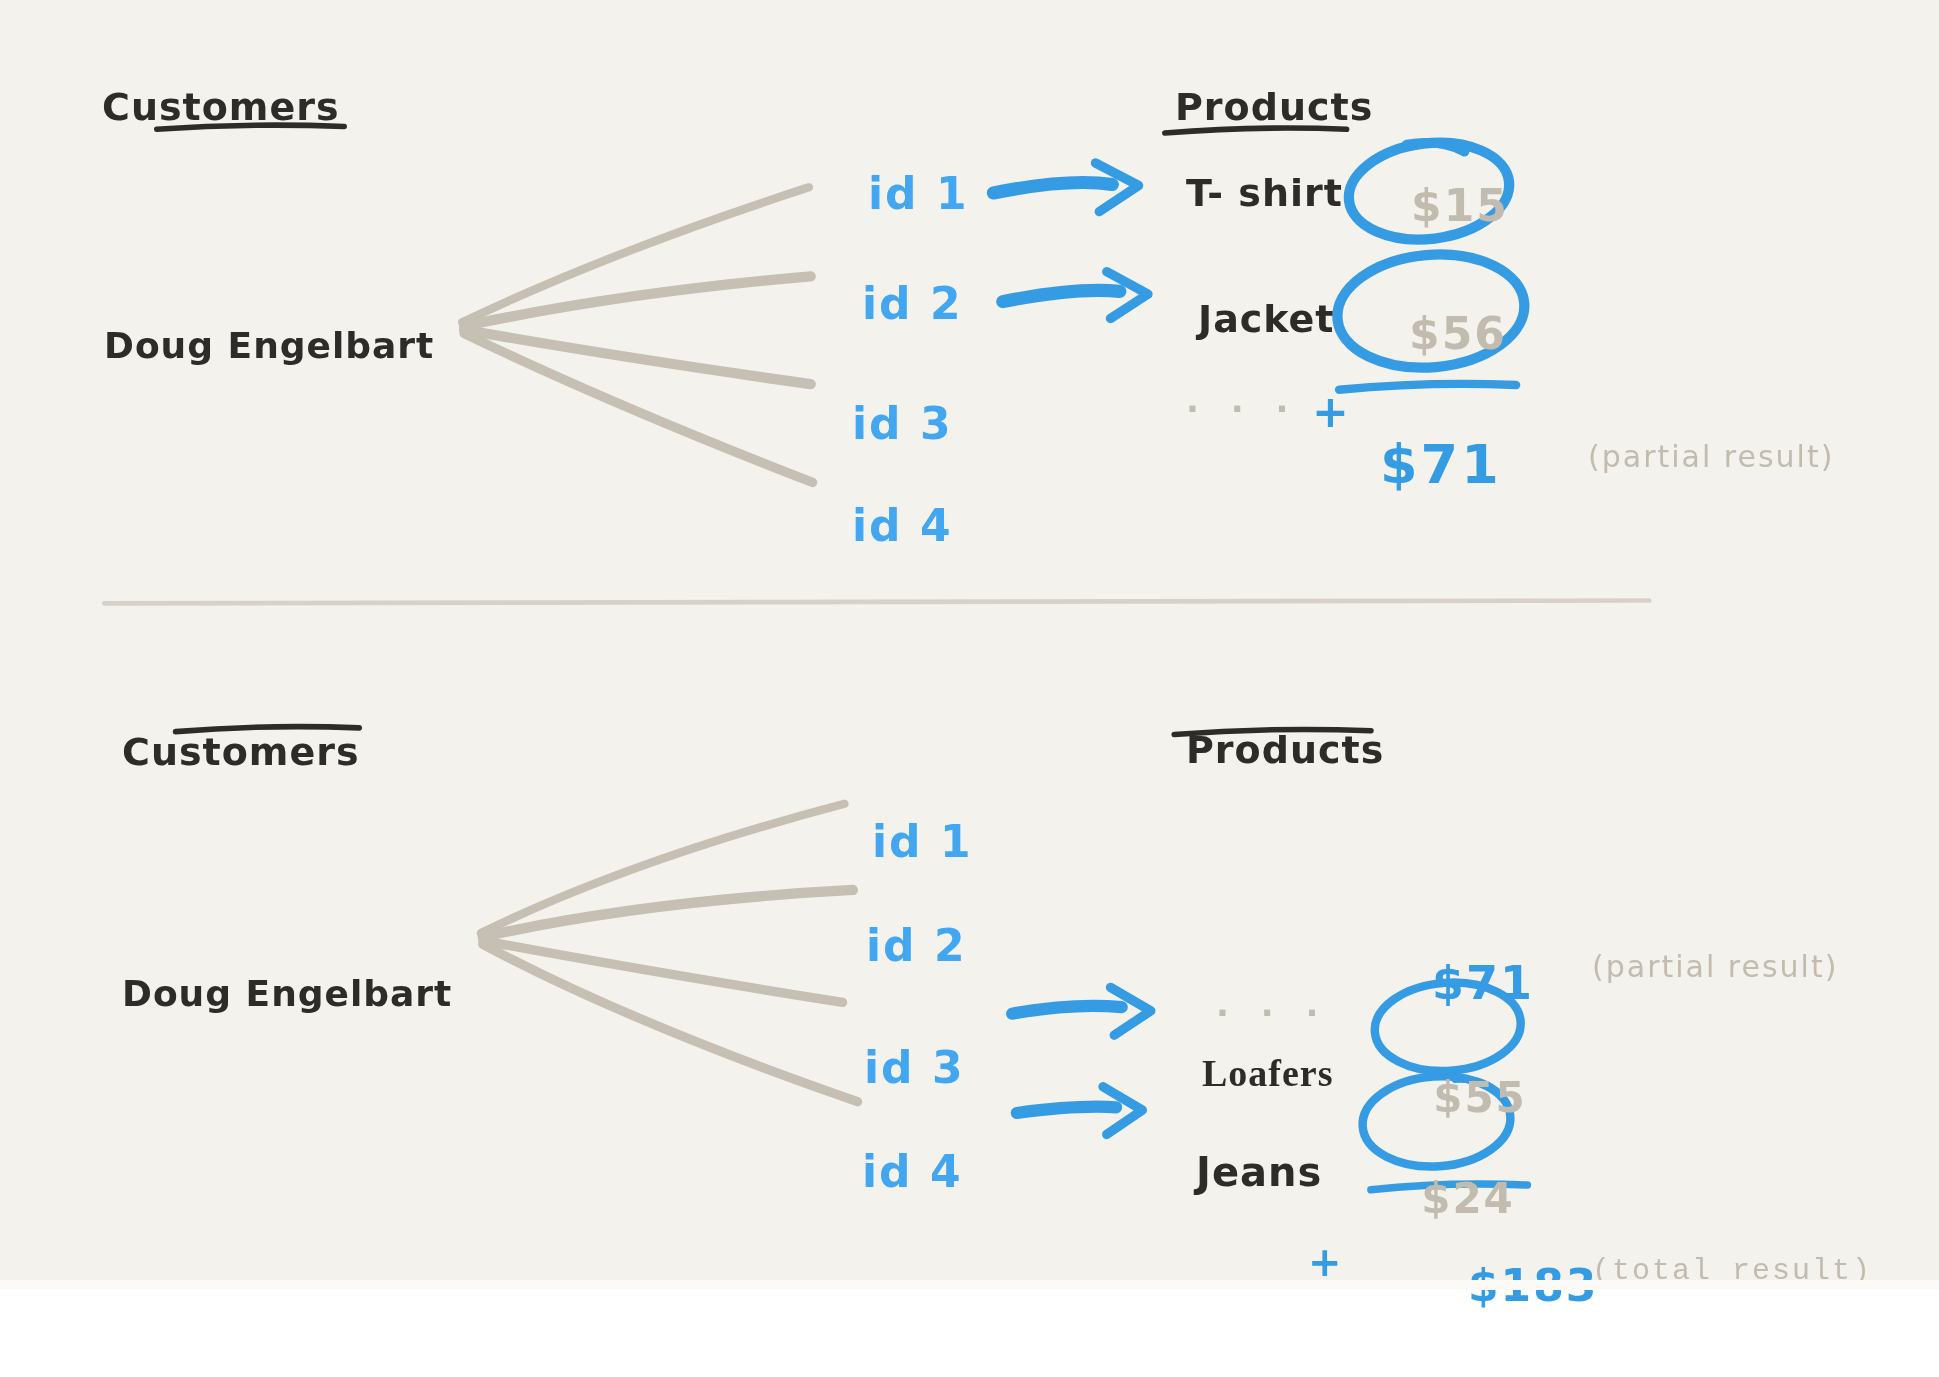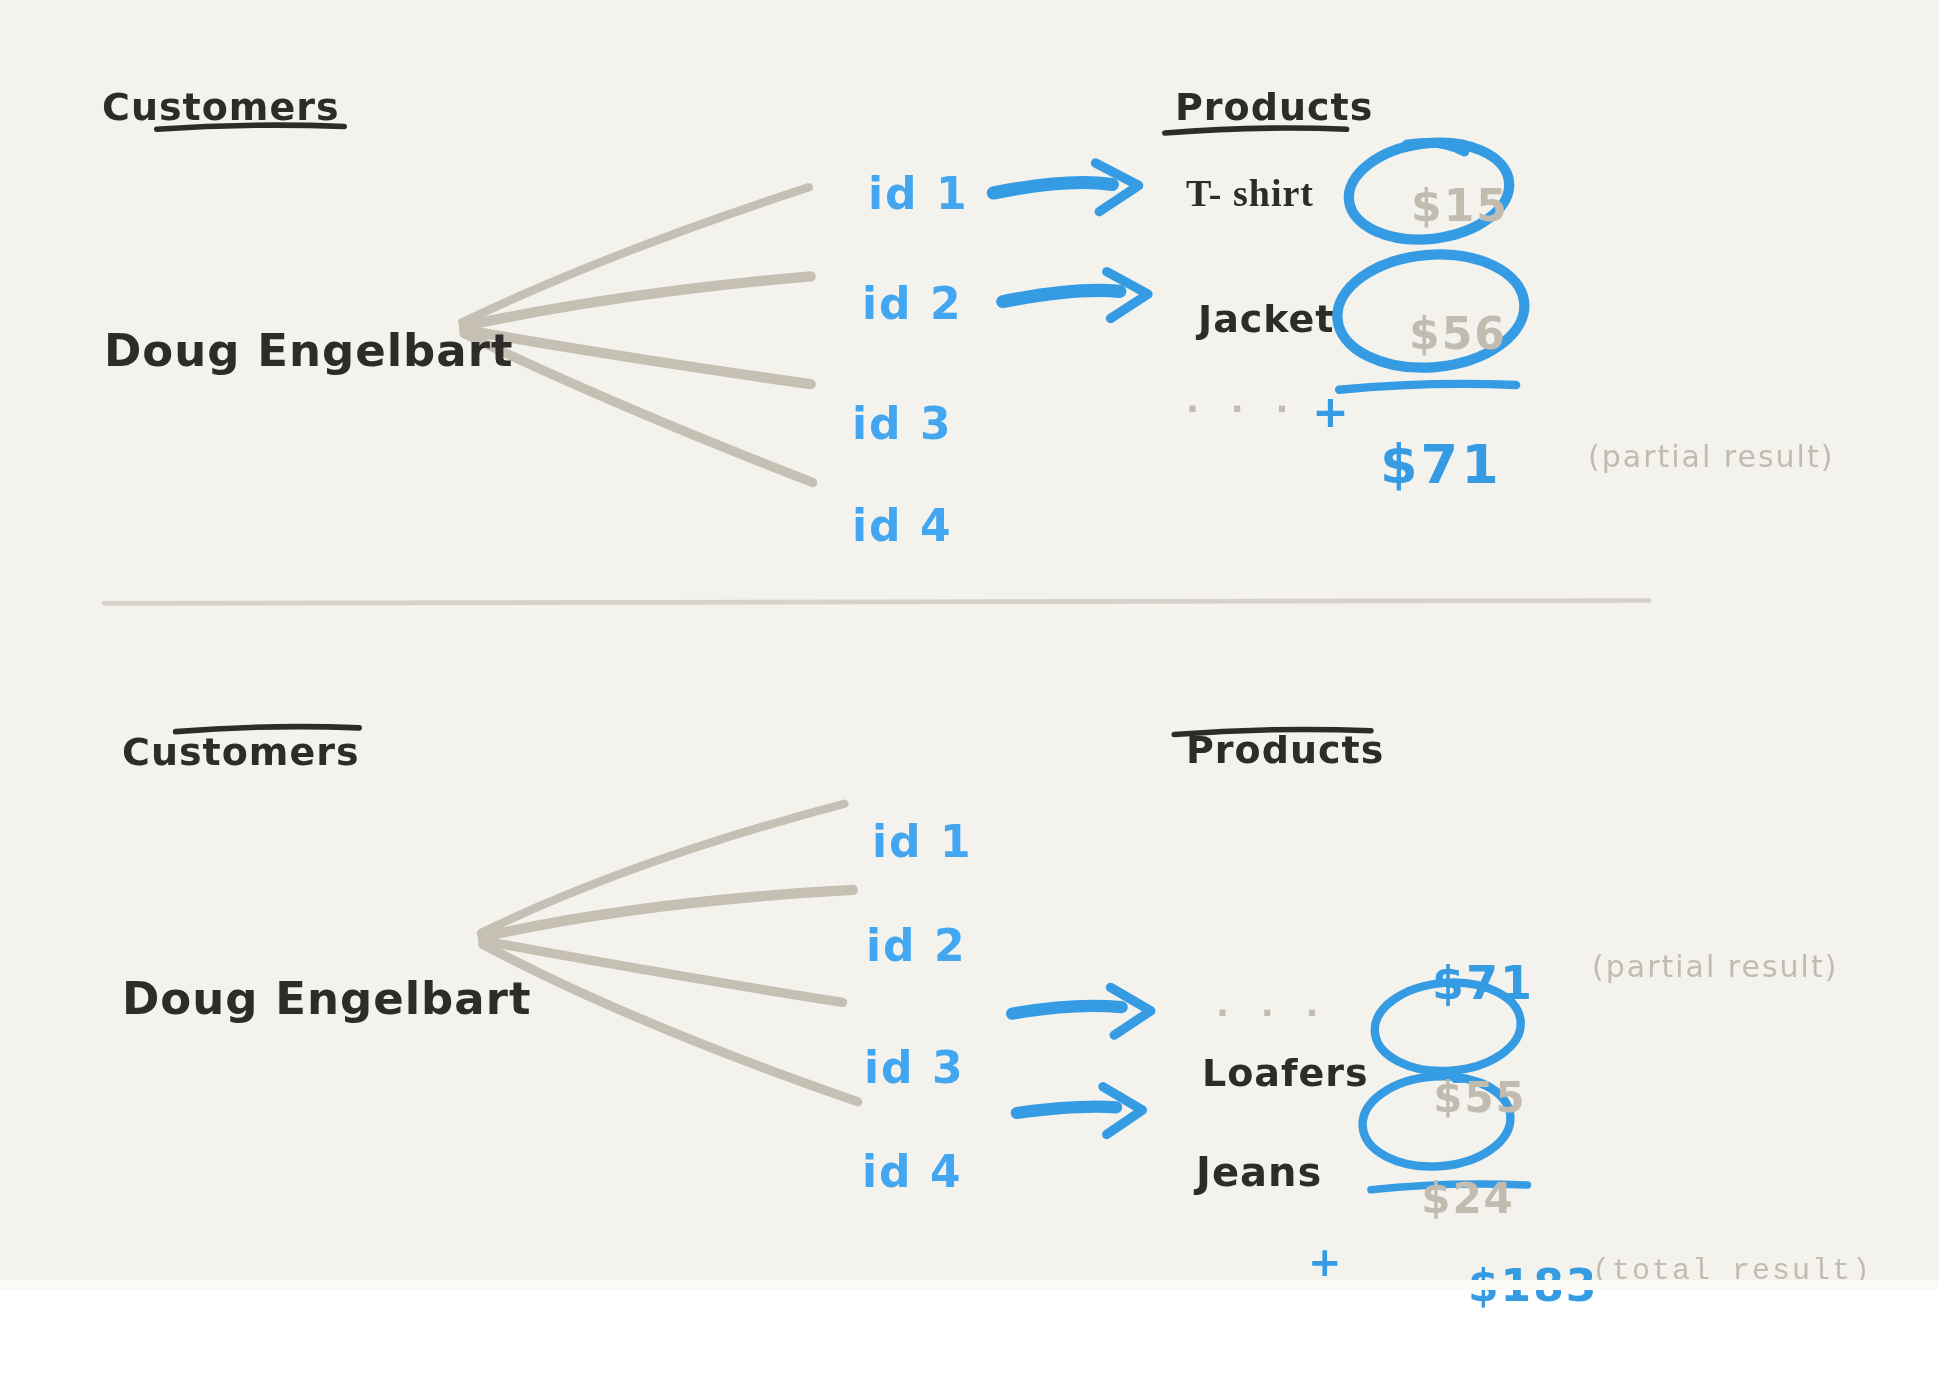--- a/index.html
+++ b/index.html
@@ -11,21 +11,21 @@
     position:relative;width:1939px;height:1290px;
     background:var(--background,#f4f2ed);
   }
   .strokes{position:absolute;left:0;top:0;width:100%;height:100%;pointer-events:none;}
   .txt{position:absolute;white-space:nowrap;line-height:1;}
   .ink{color:var(--ink,#2e2c29);font-weight:700;letter-spacing:1px;}
   .blue{color:var(--blue_text,#45a8f0);font-weight:700;}
   .bluedark{color:var(--blue,#3b9fe6);font-weight:700;}
   .gray{color:var(--gray_text,#c2bcb0);font-weight:700;}
   .heading{font-size:38px;}
-  .name{font-size:45px;}
+  .name{font-size:36px;}
   .idlbl{font-size:44px;letter-spacing:2px;}
   .product{font-size:38px;}
   .price{font-size:44px;transform:translate(-50%,-50%);letter-spacing:2px;}
   .sum-big{font-size:54px;letter-spacing:3px;}
   .sum-med{font-size:46px;letter-spacing:2px;}
   .annot{font-size:30px;font-weight:400;letter-spacing:2px;}
   .plus{font-size:44px;font-weight:700;}
   .dots{font-size:34px;letter-spacing:10px;font-weight:700;}
   .bottom-strip{position:absolute;left:0;bottom:0;width:100%;height:10px;background:var(--edge,#fbfaf7);}
 </style>
@@ -84,21 +84,21 @@
 
   <div class="txt ink heading" style="left:102px;top:88px;">Customers</div>
   <div class="txt ink heading" style="left:1175px;top:88px;">Products</div>
   <div class="txt ink name" style="left:104px;top:328px;">Doug Engelbart</div>
 
   <div class="txt blue idlbl" style="left:868px;top:172px;">id 1</div>
   <div class="txt blue idlbl" style="left:862px;top:282px;">id 2</div>
   <div class="txt blue idlbl" style="left:852px;top:402px;">id 3</div>
   <div class="txt blue idlbl" style="left:852px;top:504px;">id 4</div>
 
-  <div class="txt ink product" style="left:1186px;top:174px;font-family:Liberation Serif, serif;">T- shirt</div>
+  <div class="txt ink product" style="left:1186px;top:174px;">T- shirt</div>
   <div class="txt gray price" style="left:1460px;top:206px;">$15</div>
   <div class="txt ink product" style="left:1178px;top:300px;margin-left:20px;">Jacket</div>
   <div class="txt gray price" style="left:1458px;top:334px;">$56</div>
 
   <div class="txt gray dots" style="left:1186px;top:392px;">· · ·</div>
   <div class="txt bluedark plus" style="left:1312px;top:390px;">+</div>
   <div class="txt bluedark sum-big" style="left:1380px;top:438px;">$71</div>
   <div class="txt gray annot" style="left:1588px;top:442px;">(partial result)</div>
 
   <div class="txt ink heading" style="left:122px;top:733px;">Customers</div>
@@ -107,21 +107,21 @@
 
   <div class="txt blue idlbl" style="left:872px;top:820px;">id 1</div>
   <div class="txt blue idlbl" style="left:866px;top:924px;">id 2</div>
   <div class="txt blue idlbl" style="left:864px;top:1046px;">id 3</div>
   <div class="txt blue idlbl" style="left:862px;top:1150px;">id 4</div>
 
   <div class="txt gray dots" style="left:1216px;top:996px;">· · ·</div>
   <div class="txt bluedark sum-med" style="left:1432px;top:960px;">$71</div>
   <div class="txt gray annot" style="left:1592px;top:952px;">(partial result)</div>
 
-  <div class="txt ink product" style="left:1202px;top:1054px;">Loafers</div>
+  <div class="txt ink product" style="left:1202px;top:1054px;font-family:Liberation Serif, serif;">Loafers</div>
   <div class="txt gray price" style="left:1480px;top:1098px;font-size:42px;">$55</div>
   <div class="txt ink product" style="left:1196px;top:1152px;font-size:40px;">Jeans</div>
   <div class="txt gray price" style="left:1468px;top:1199px;font-size:42px;">$24</div>
 
   <div class="txt bluedark plus" style="left:1308px;top:1242px;font-size:40px;">+</div>
   <div class="txt bluedark sum-med" style="left:1420px;top:1264px;font-size:44px;margin-left:48px;">$183</div>
   <div class="txt gray annot" style="left:1592px;top:1256px;font-family:Liberation Mono, monospace;">(total result)</div>
 
   <div class="bottom-strip"></div>
 </div>

